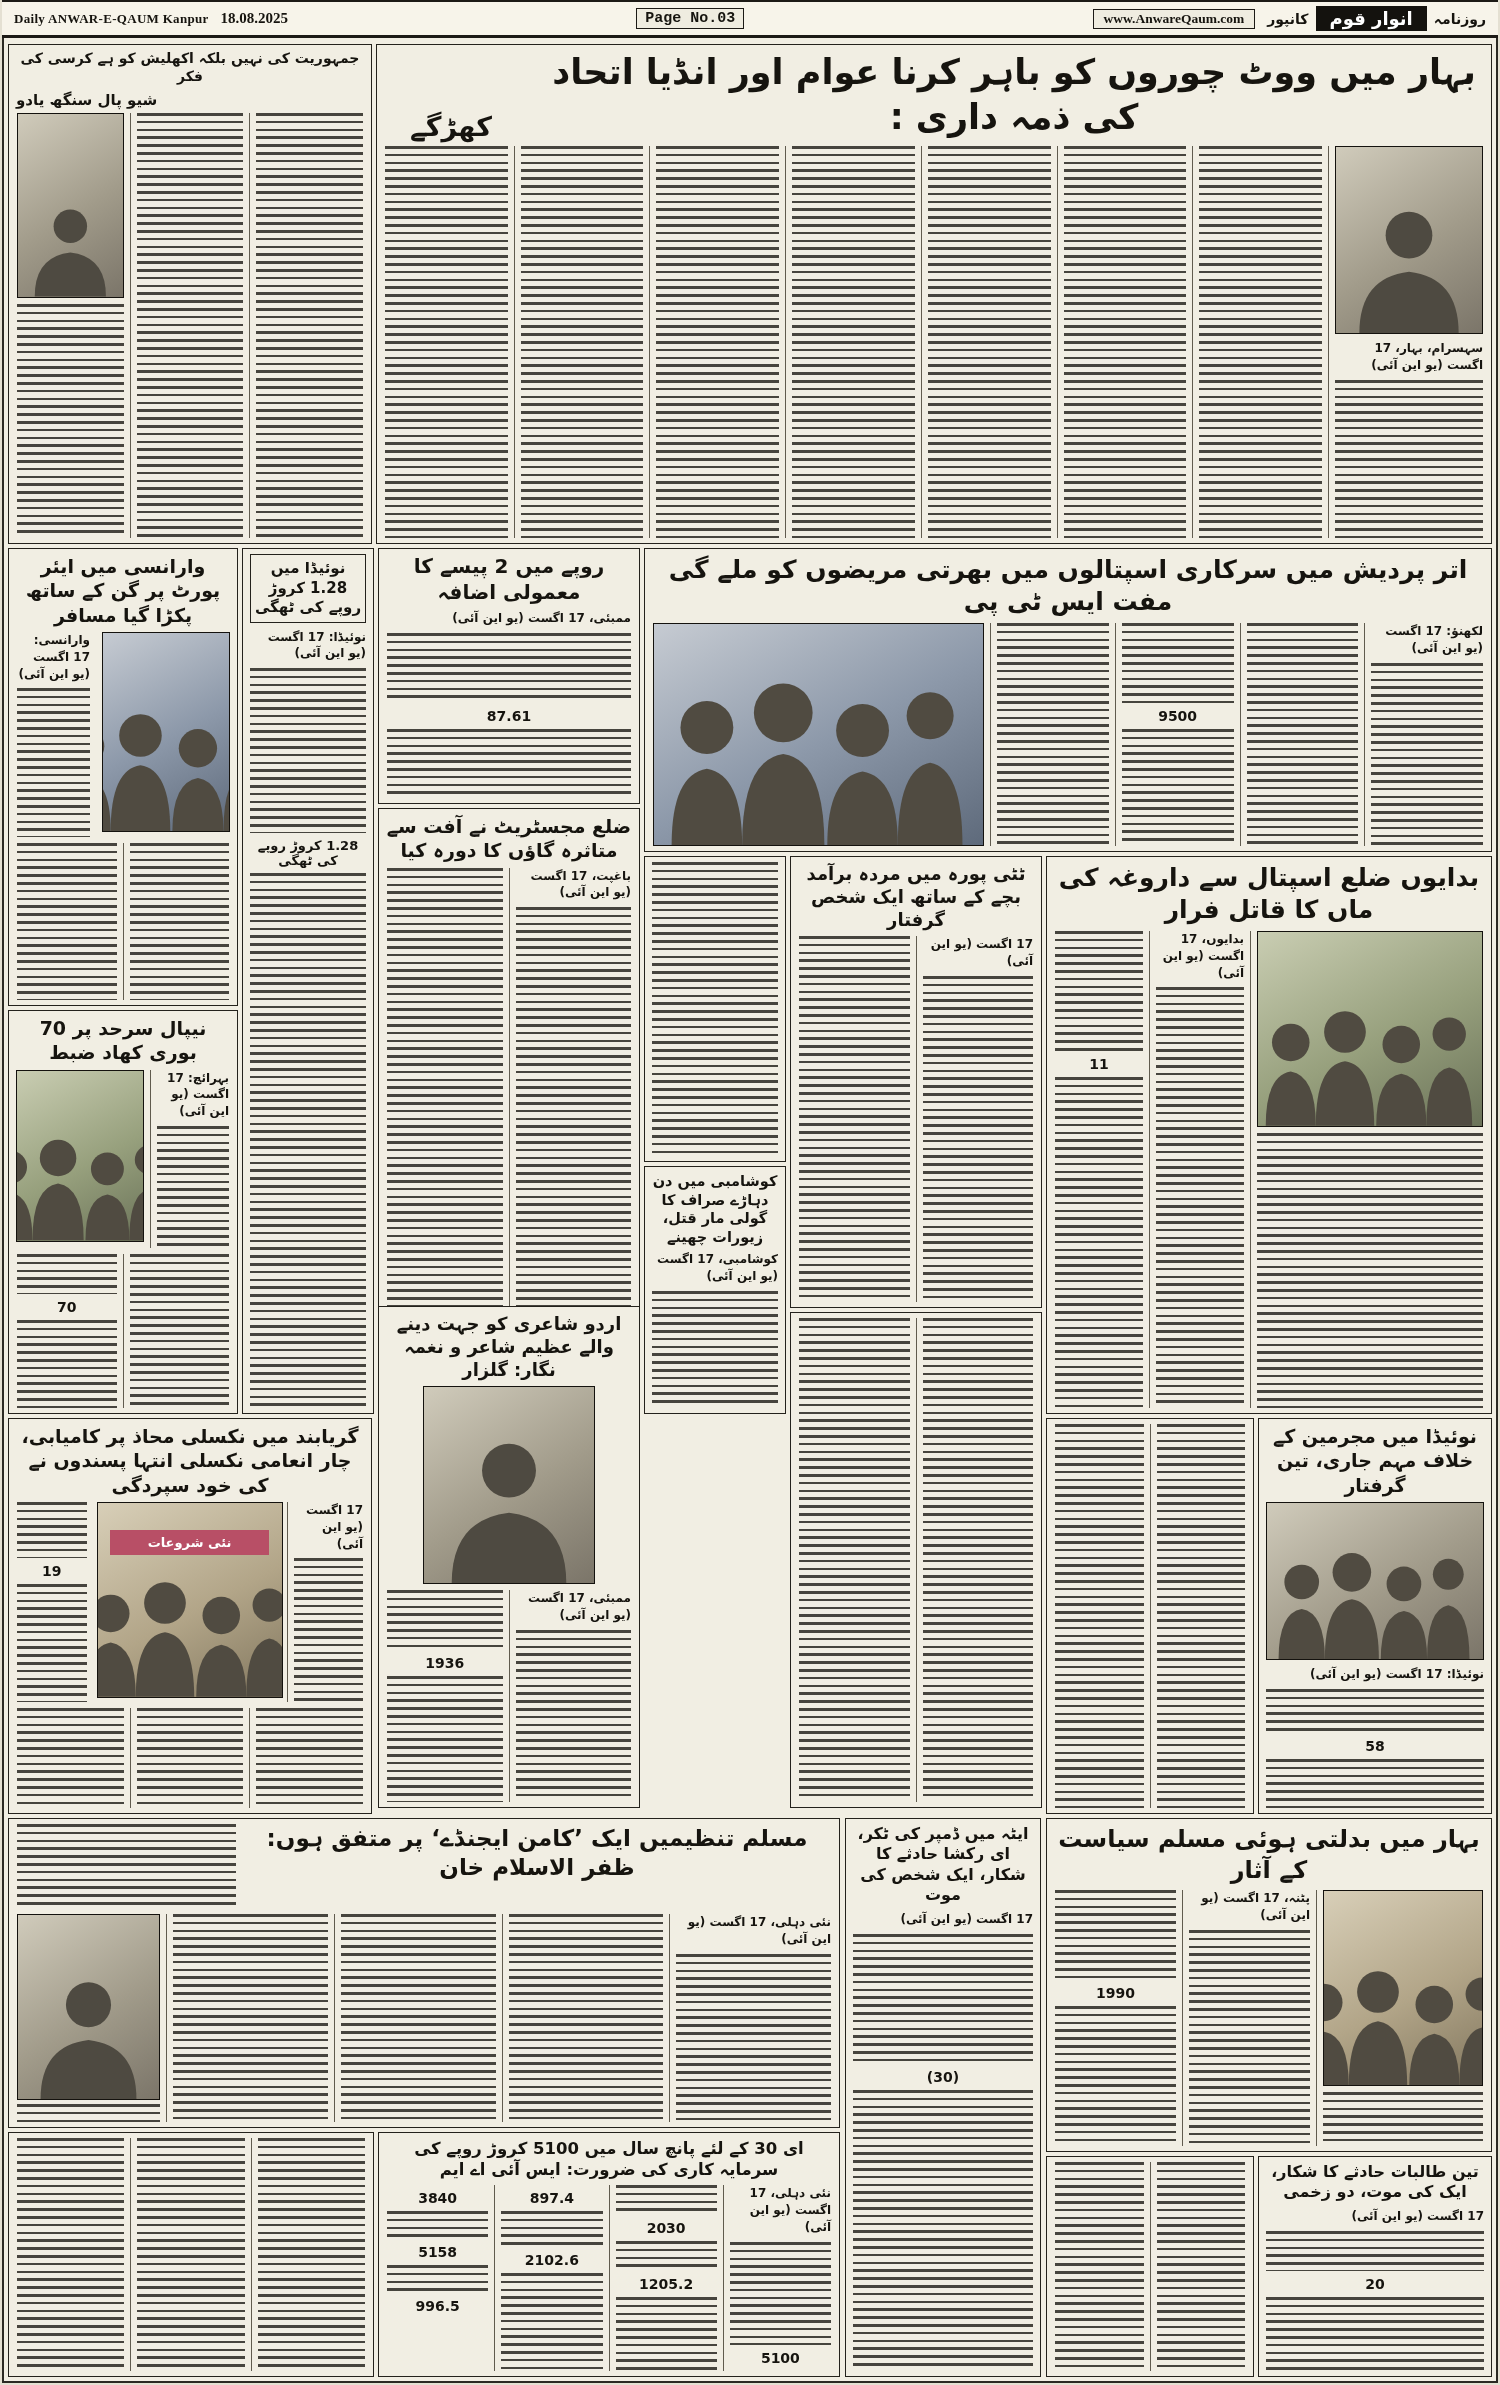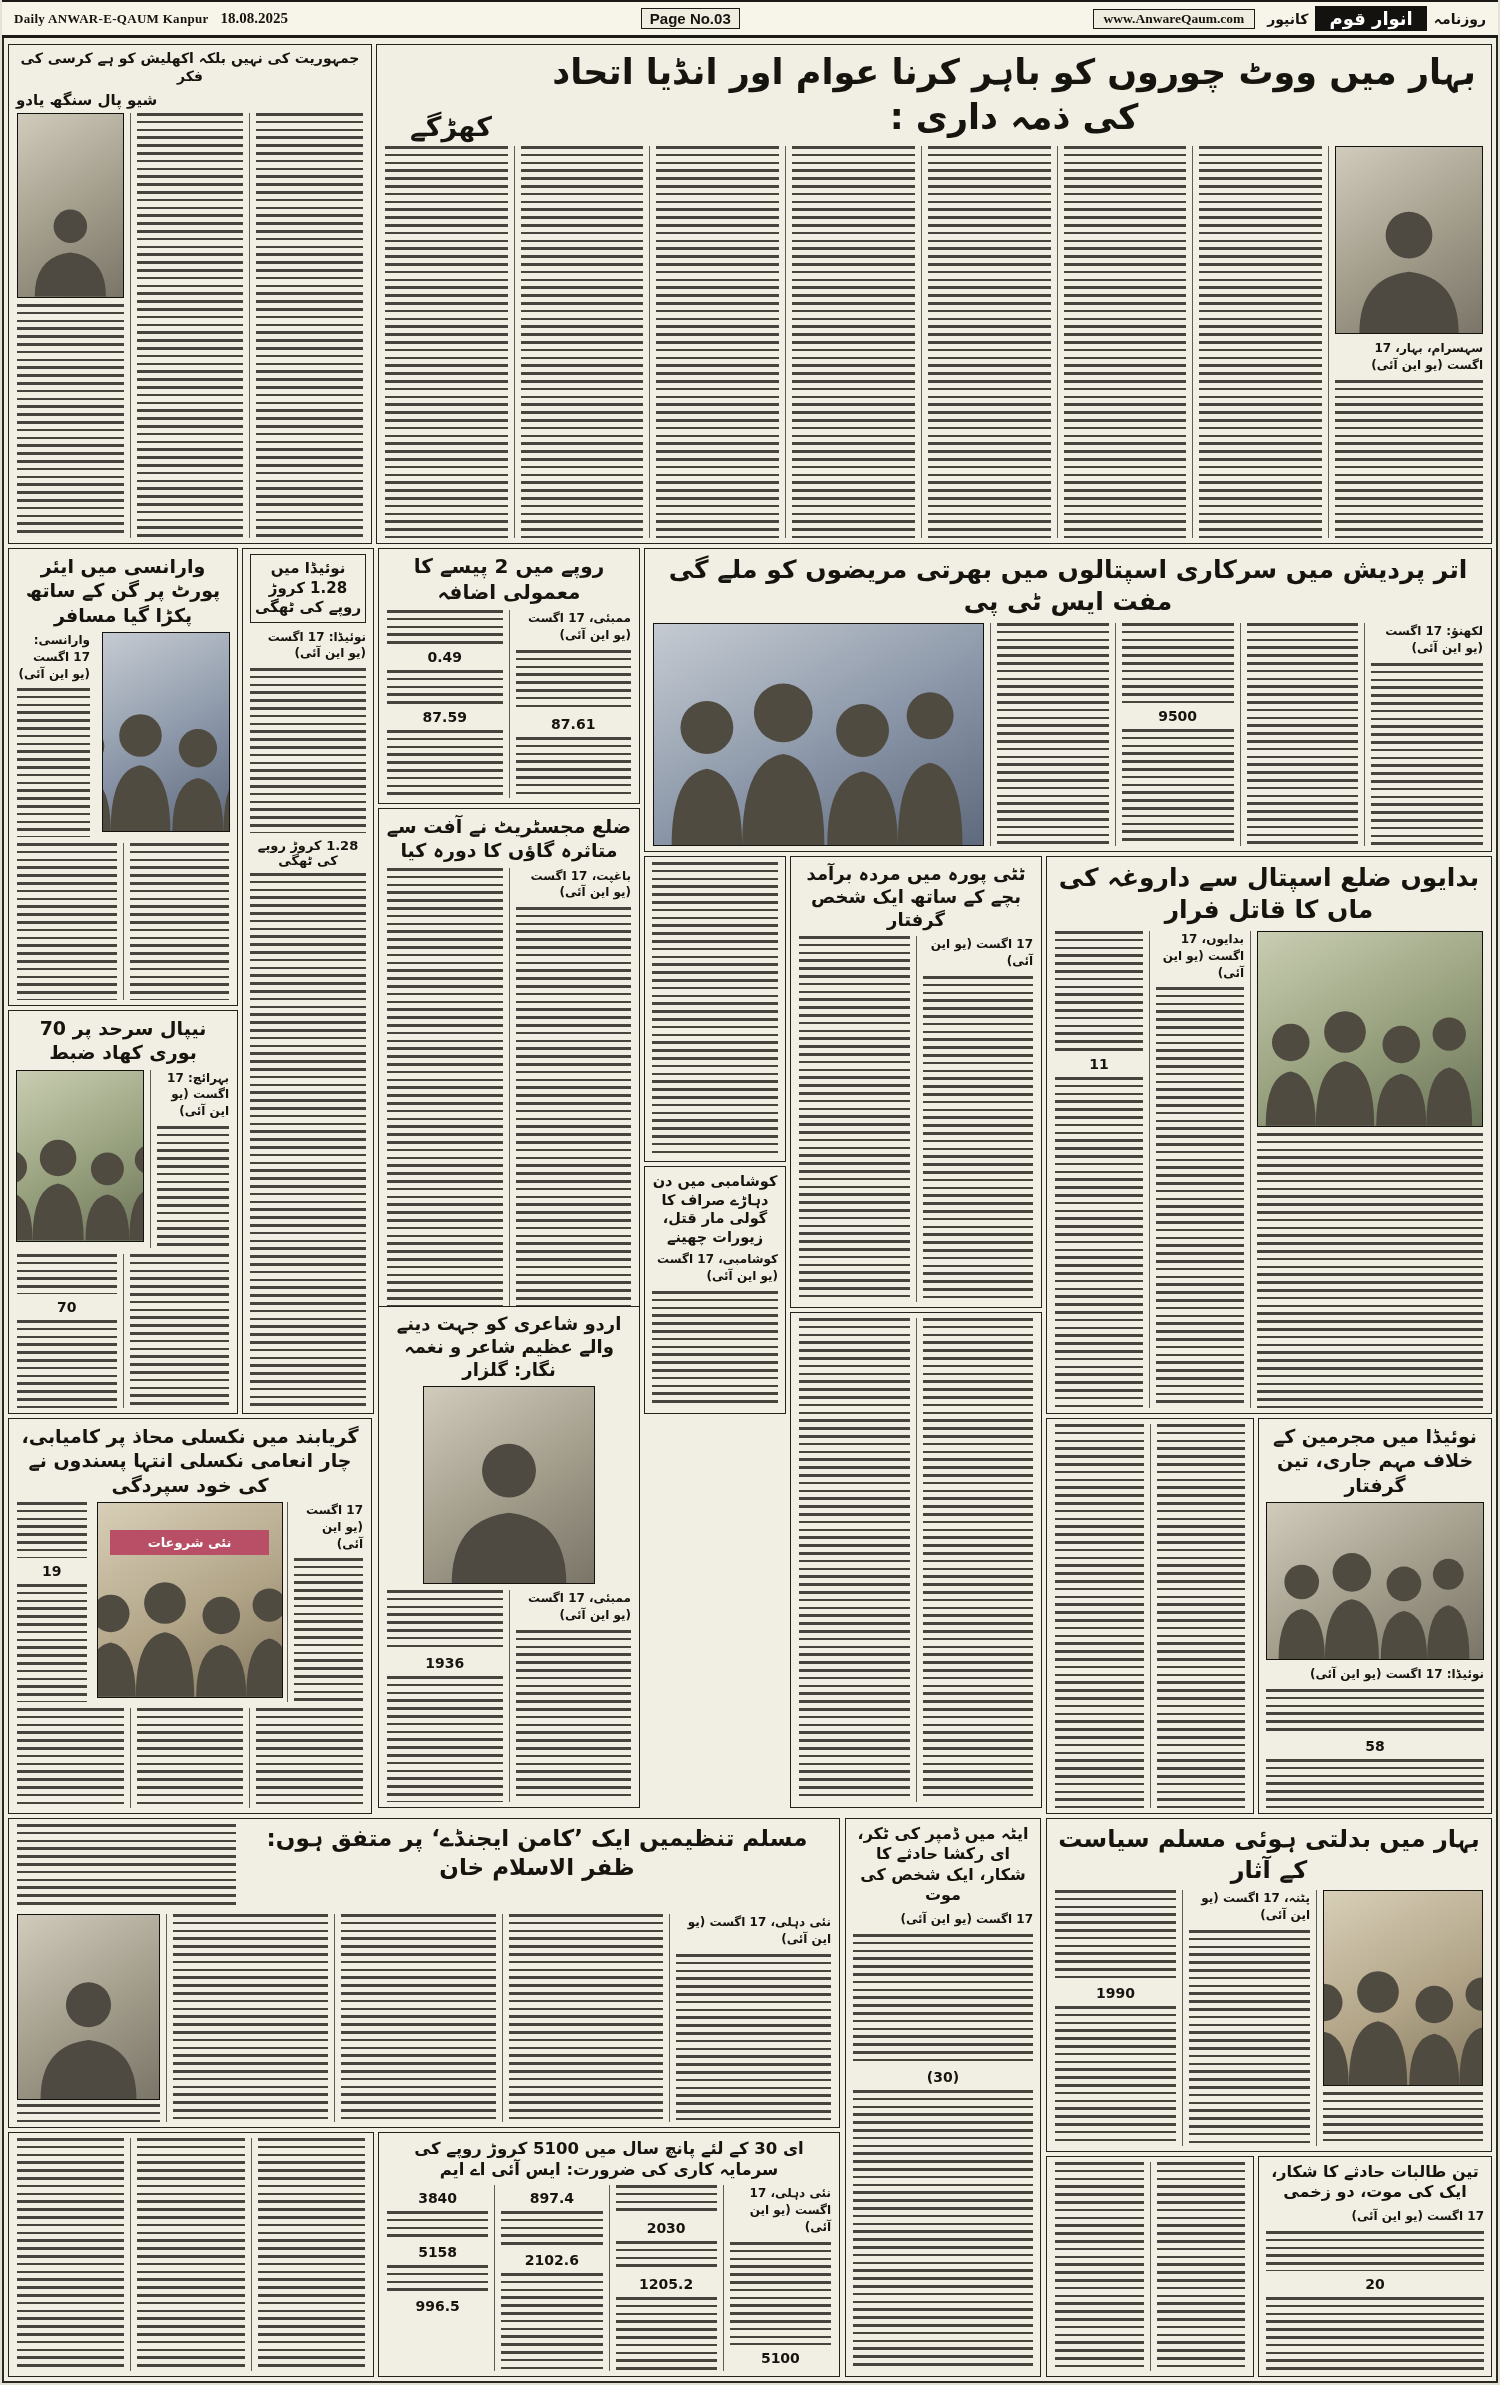--- a/index.html
+++ b/index.html
@@ -7,21 +7,21 @@
   body{width:1500px;height:2385px;position:relative;background:#e4e0d2;
        font-family:"DejaVu Sans",sans-serif;color:#16140f;overflow:hidden}
   .frame{position:absolute;left:2px;top:0;width:1496px;height:2383px;
          background:#f1eee3;border:2px solid #2b2923}
   .mast{position:absolute;left:2px;top:0;width:1496px;height:38px;display:flex;align-items:center;
         gap:12px;background:#f7f4ea;border-top:2px solid #1c1a16;border-bottom:3px solid #1c1a16;
         padding:0 12px;z-index:6}
   .mast .paper{font-family:"Liberation Serif",serif;font-weight:bold;font-size:13px;letter-spacing:.3px}
   .mast .date{font-size:15px;font-family:"Liberation Serif",serif;font-weight:bold}
   .mast .pgbox{margin-left:auto;margin-right:auto;border:1.5px solid #1c1a16;padding:1px 8px;
-               font-weight:bold;font-size:15px;font-family:Liberation Sans, sans-serif;background:#efece0}
+               font-weight:bold;font-size:15px;font-family:Liberation Mono, monospace;background:#efece0}
   .mast .site{border:1.5px solid #1c1a16;padding:1px 10px;font-size:13.5px;font-weight:bold;
               font-family:"Liberation Serif",serif;background:#efece0}
   .mast .umast{display:flex;align-items:center;gap:7px;font-weight:bold;font-size:14px}
   .mast .logo{background:#14120e;color:#fff;padding:2px 14px;font-size:18px}
   .blk{position:absolute;border:1px solid #24221c;background:#f1eee3;padding:5px 7px;
        display:flex;flex-direction:column;overflow:hidden;z-index:2}
   .head{margin:0 0 5px;font-weight:bold;text-align:center;line-height:1.28;flex:0 0 auto}
   .attr{margin:0 0 4px;font-weight:bold;text-align:left;font-size:15px;flex:0 0 auto}
   .hbox{border:1.5px solid #24221c;padding:4px 3px;margin:0 0 6px;font-weight:bold;text-align:center;
         line-height:1.3;flex:0 0 auto}
@@ -201,27 +201,20 @@
 
 <section class="blk" style="left:378px;top:548px;width:262px;height:256px">
   <h2 class="head" dir="rtl" style="font-size:20px">روپے میں 2 پیسے کا معمولی اضافہ</h2>
   <div class="cols">
     <div class="col">
       <p class="dl" dir="rtl">ممبئی، 17 اگست (یو این آئی)</p>
       <div class="greek"></div>
       <p class="num">87.61</p>
       <div class="greek"></div>
     </div>
-    <div class="col">
-      <div class="greek fx" style="height:34px"></div>
-      <p class="num">0.49</p>
-      <div class="greek fx" style="height:34px"></div>
-      <p class="num">87.59</p>
-      <div class="greek"></div>
-    </div>
   </div>
 </section>
 
 <section class="blk" style="left:378px;top:808px;width:262px;height:630px">
   <h2 class="head" dir="rtl" style="font-size:19px">ضلع مجسٹریٹ نے آفت سے متاثرہ گاؤں کا دورہ کیا</h2>
   <div class="cols">
     <div class="col">
       <p class="dl" dir="rtl">باغپت، 17 اگست (یو این آئی)</p>
       <div class="greek"></div>
     </div>

